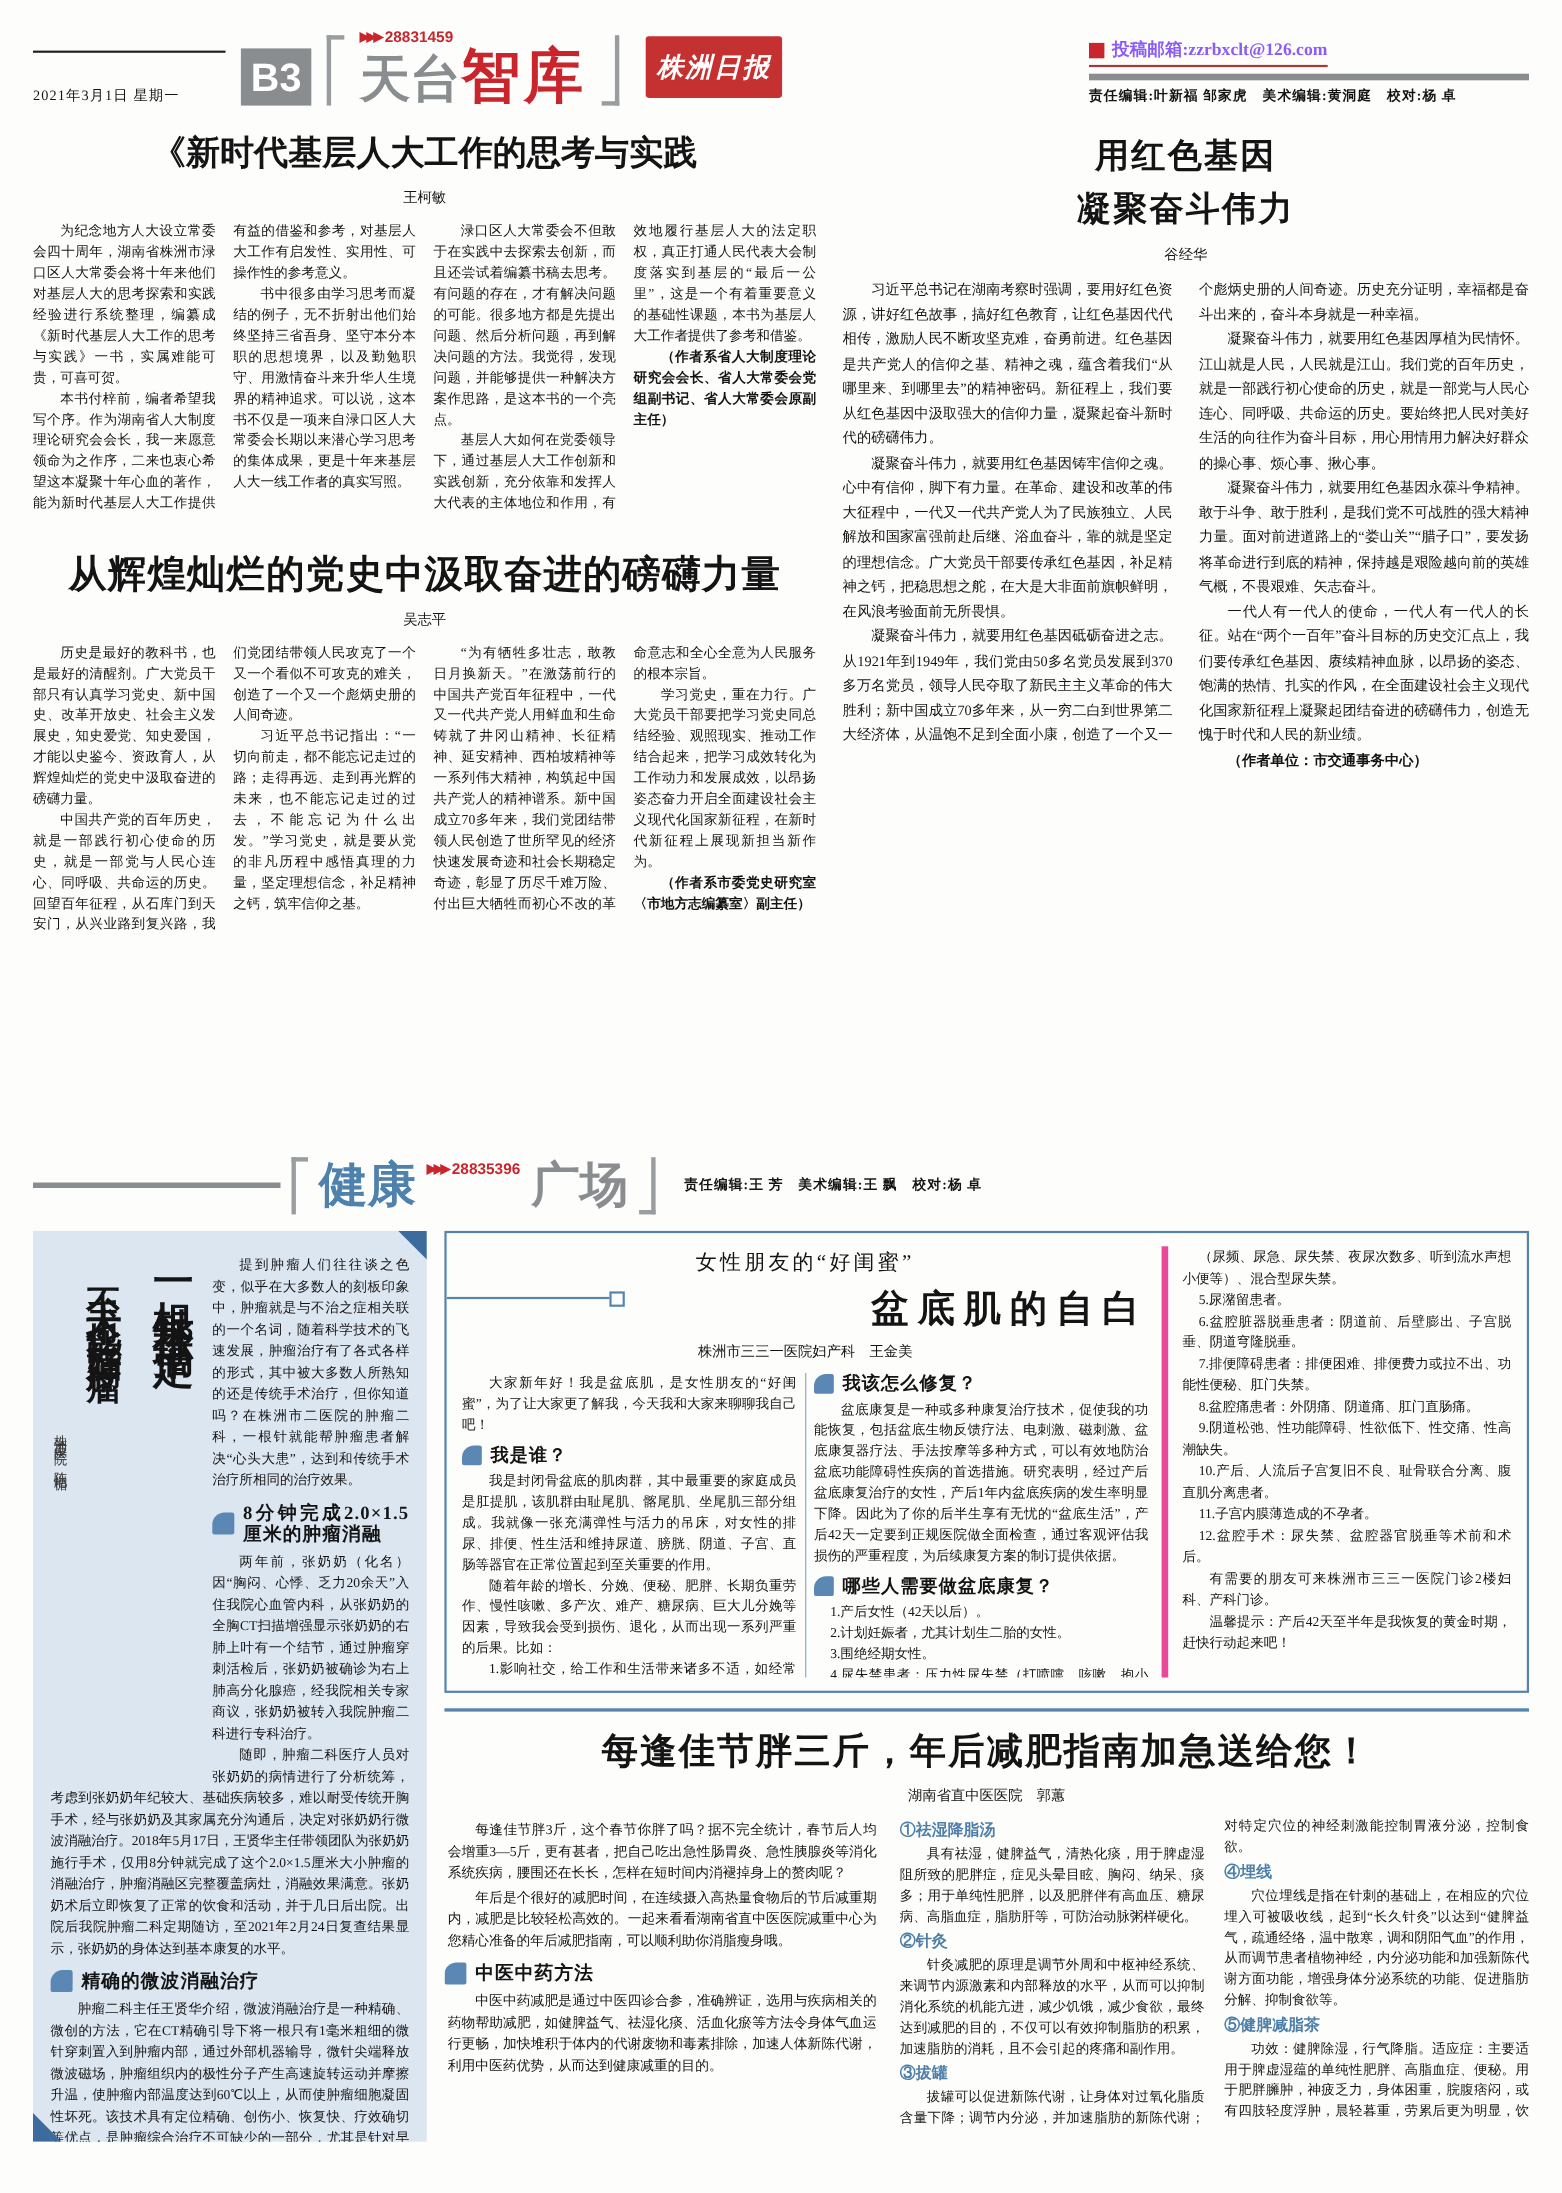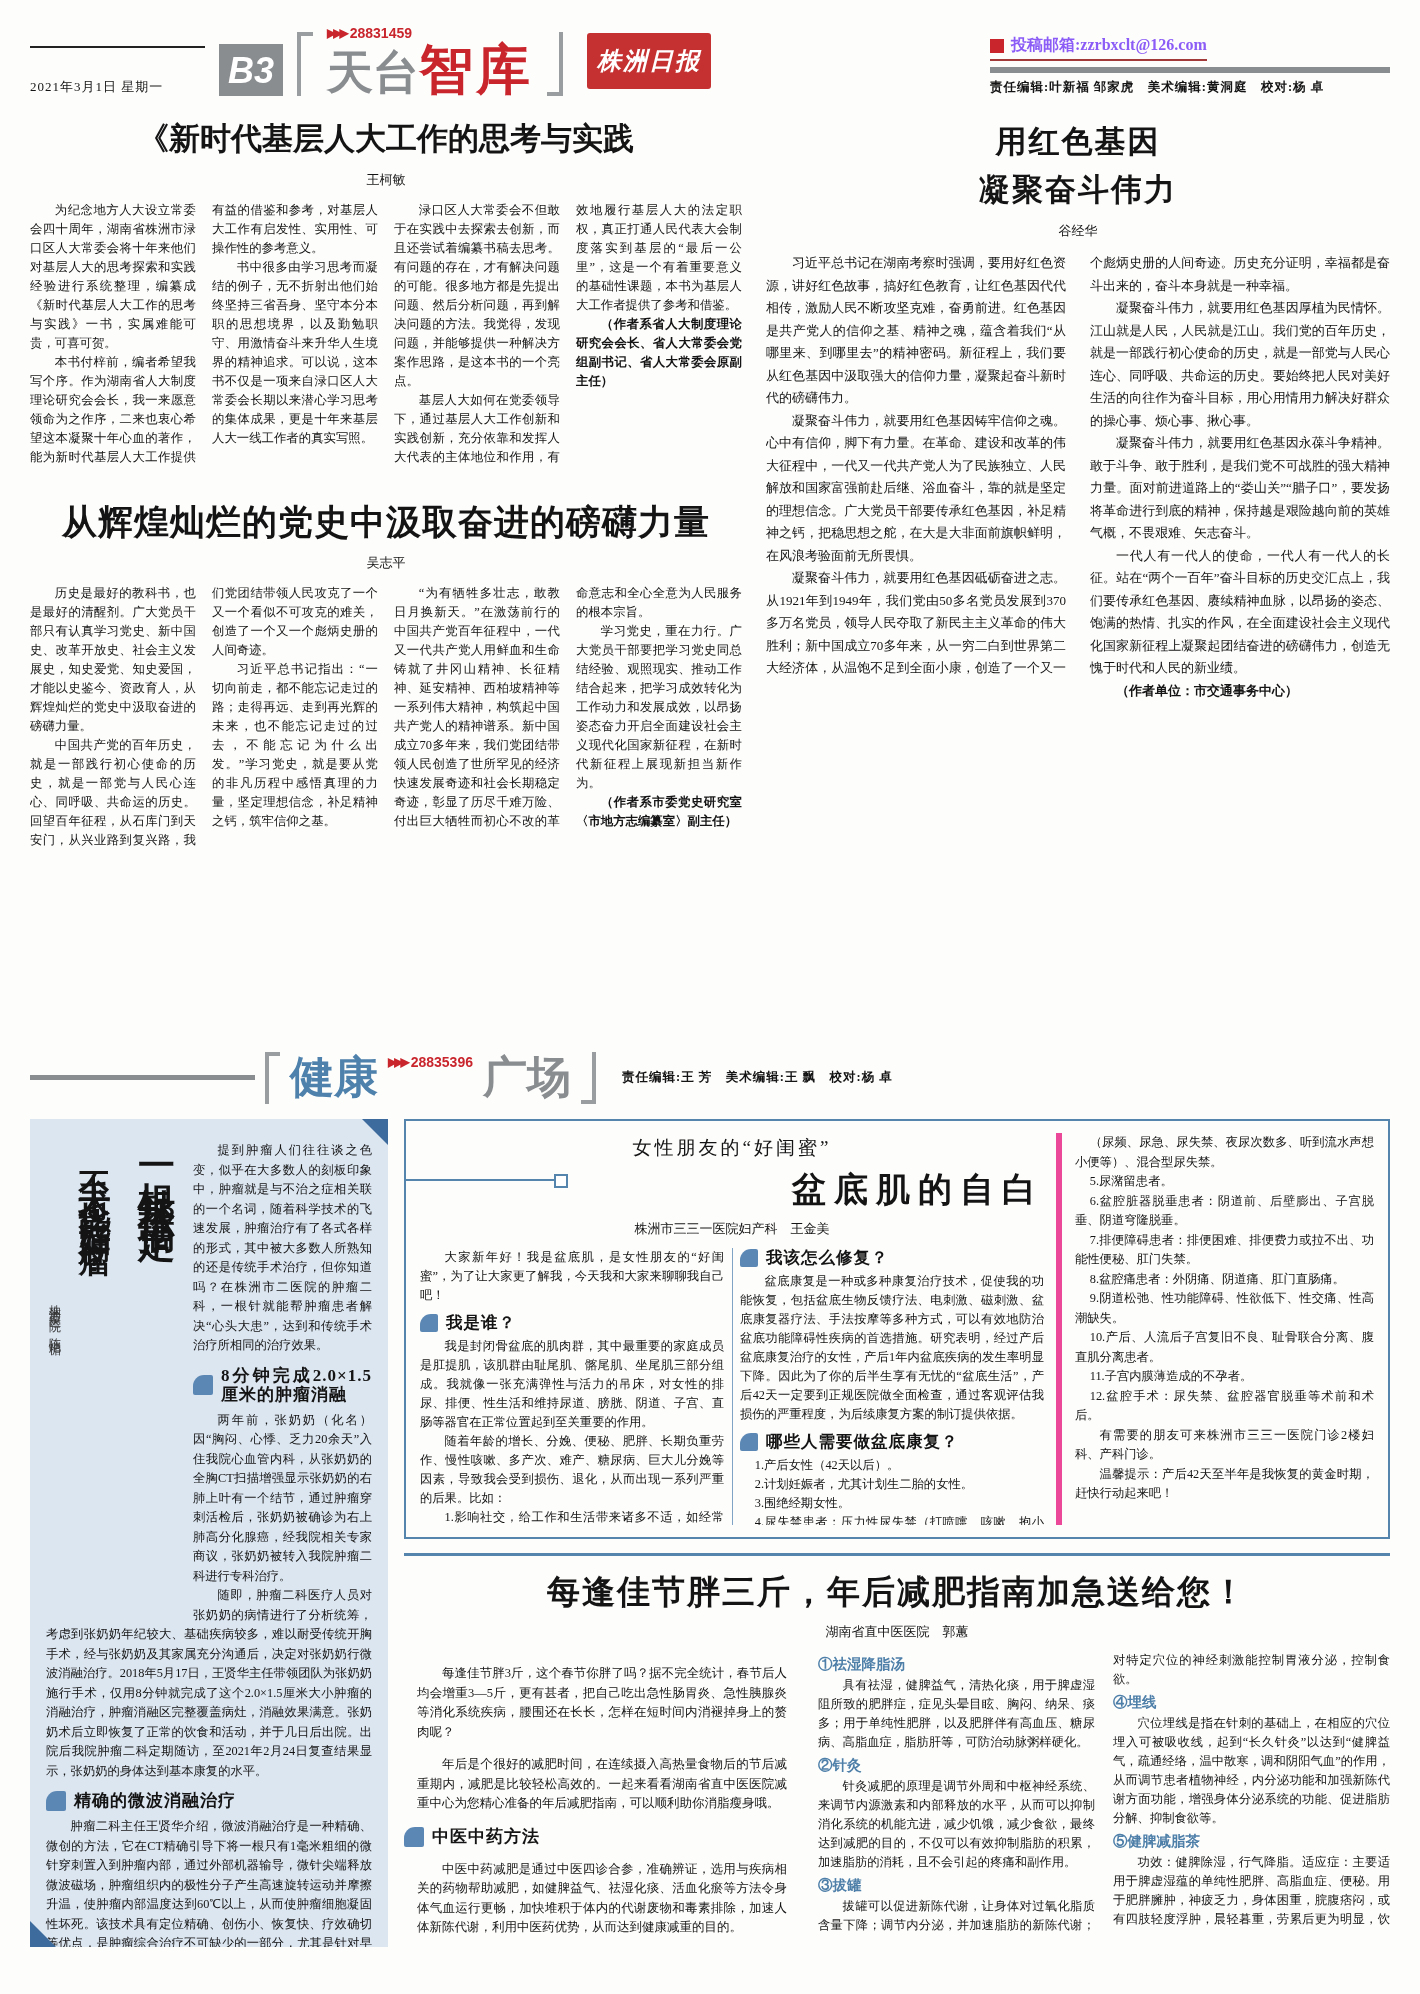--- a/index.html
+++ b/index.html
@@ -5,21 +5,21 @@
   html,body{margin:0;padding:0;background:#d9d9d9;}
   .page{width:1420px;height:1994px;background:#fdfdfc;box-sizing:border-box;
         padding:26px 30px;position:relative;overflow:hidden;
         font-family:"Liberation Serif",serif;color:#141414;}
   
   .masthead{display:flex;align-items:flex-end;gap:14px;}
   .date-block{width:175px;}
   .date-line{border-top:2px solid #222;margin-bottom:30px;}
   .date-text{font-size:13px;letter-spacing:1px;}
   .pageno{background:#8a8d90;color:#fff;font-weight:bold;font-size:36px;line-height:1;
-          padding:9px 9px 7px;font-family:"Liberation Sans",sans-serif;font-style:italic;}
+          padding:9px 9px 7px;font-family:"Liberation Sans",sans-serif;}
   .bracket-l{width:12px;height:60px;border-left:4px solid #9a9da0;border-top:4px solid #9a9da0;}
   .bracket-r{width:12px;height:60px;border-right:4px solid #9a9da0;border-bottom:4px solid #9a9da0;}
   .sec-block{display:flex;flex-direction:column;line-height:1;}
   .hotline{color:#c9252c;font-weight:bold;font-size:14px;font-family:"Liberation Sans",sans-serif;
            display:flex;align-items:center;gap:4px;margin-bottom:2px;}
   .arrows{font-size:12px;letter-spacing:-3px;}
   .sec-words{display:flex;align-items:baseline;}
   .sec1{font-size:46px;font-weight:bold;color:#8a8d90;font-family:"Liberation Sans",sans-serif;}
   .sec2{font-size:54px;font-weight:900;color:#c9252c;font-family:"Liberation Sans",sans-serif;letter-spacing:3px;}
   .logo{background:#c53030;color:#fff;font-size:24px;font-weight:bold;font-style:italic;
@@ -91,21 +91,21 @@
   .psub b{font-size:16.5px;letter-spacing:1px;}
   .p-right{border-left:6px solid #ec4899;padding-left:13px;overflow:hidden;
            font-size:12.3px;line-height:19.5px;text-align:justify;}
   .plist p{margin:0;text-indent:1.2em;}
   
   .diet{border-top:3px solid #5584ad;flex:1;padding-top:10px;display:flex;flex-direction:column;overflow:hidden;}
   .d-title{text-align:center;font-size:33px;font-weight:bold;letter-spacing:2px;margin:4px 0 0;}
   .d-byline{text-align:center;font-size:13px;margin:8px 0 10px;}
   .d-cols{display:flex;gap:18px;flex:1;overflow:hidden;}
   .d-col1{width:396px;flex:none;font-size:12.5px;line-height:19.5px;text-align:justify;}
-  .d-col1 p{margin:13px;text-indent:2em;}
+  .d-col1 p{margin:3px;text-indent:2em;}
   .d-items{flex:1;column-count:2;column-gap:18px;font-size:12.3px;line-height:19px;text-align:justify;}
   .ilabel{color:#4e7fa8;font-weight:bold;font-size:14.5px;margin:4px 0 2px;}
   .d-items p{margin:0;text-indent:2em;}
 </style>
 </head>
 <body>
 
 <div class="page">
 
   <header class="masthead">

